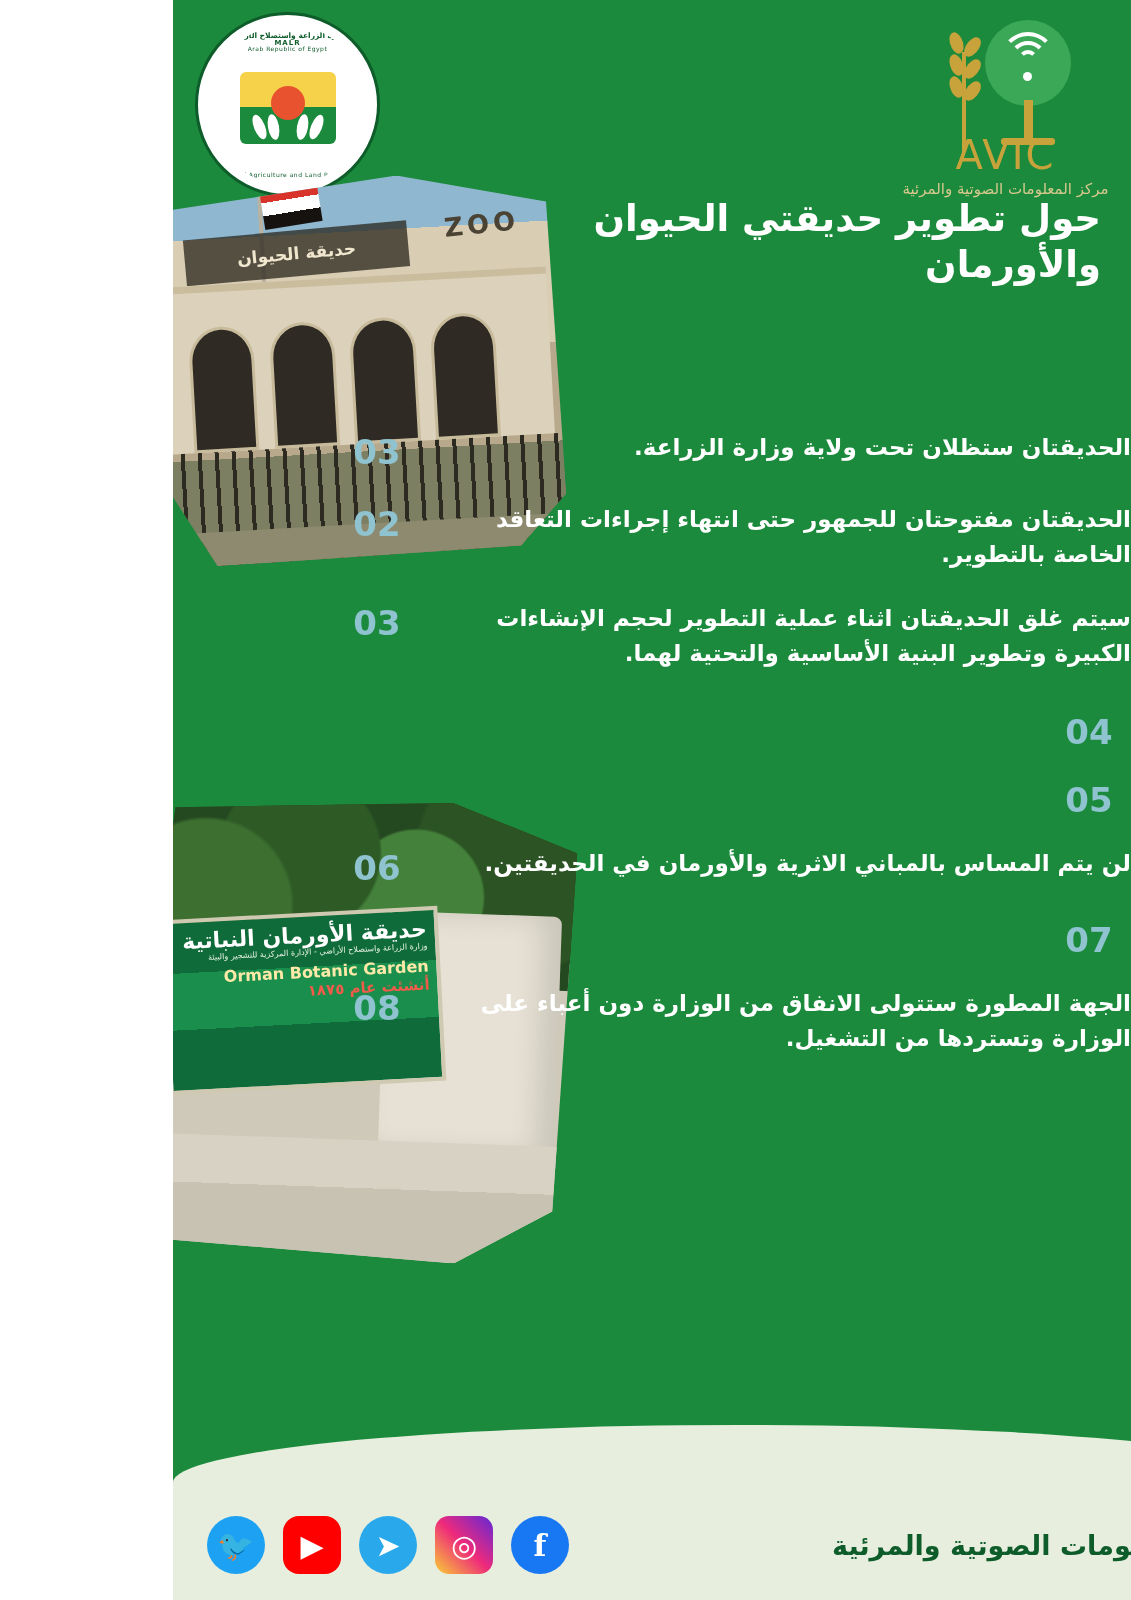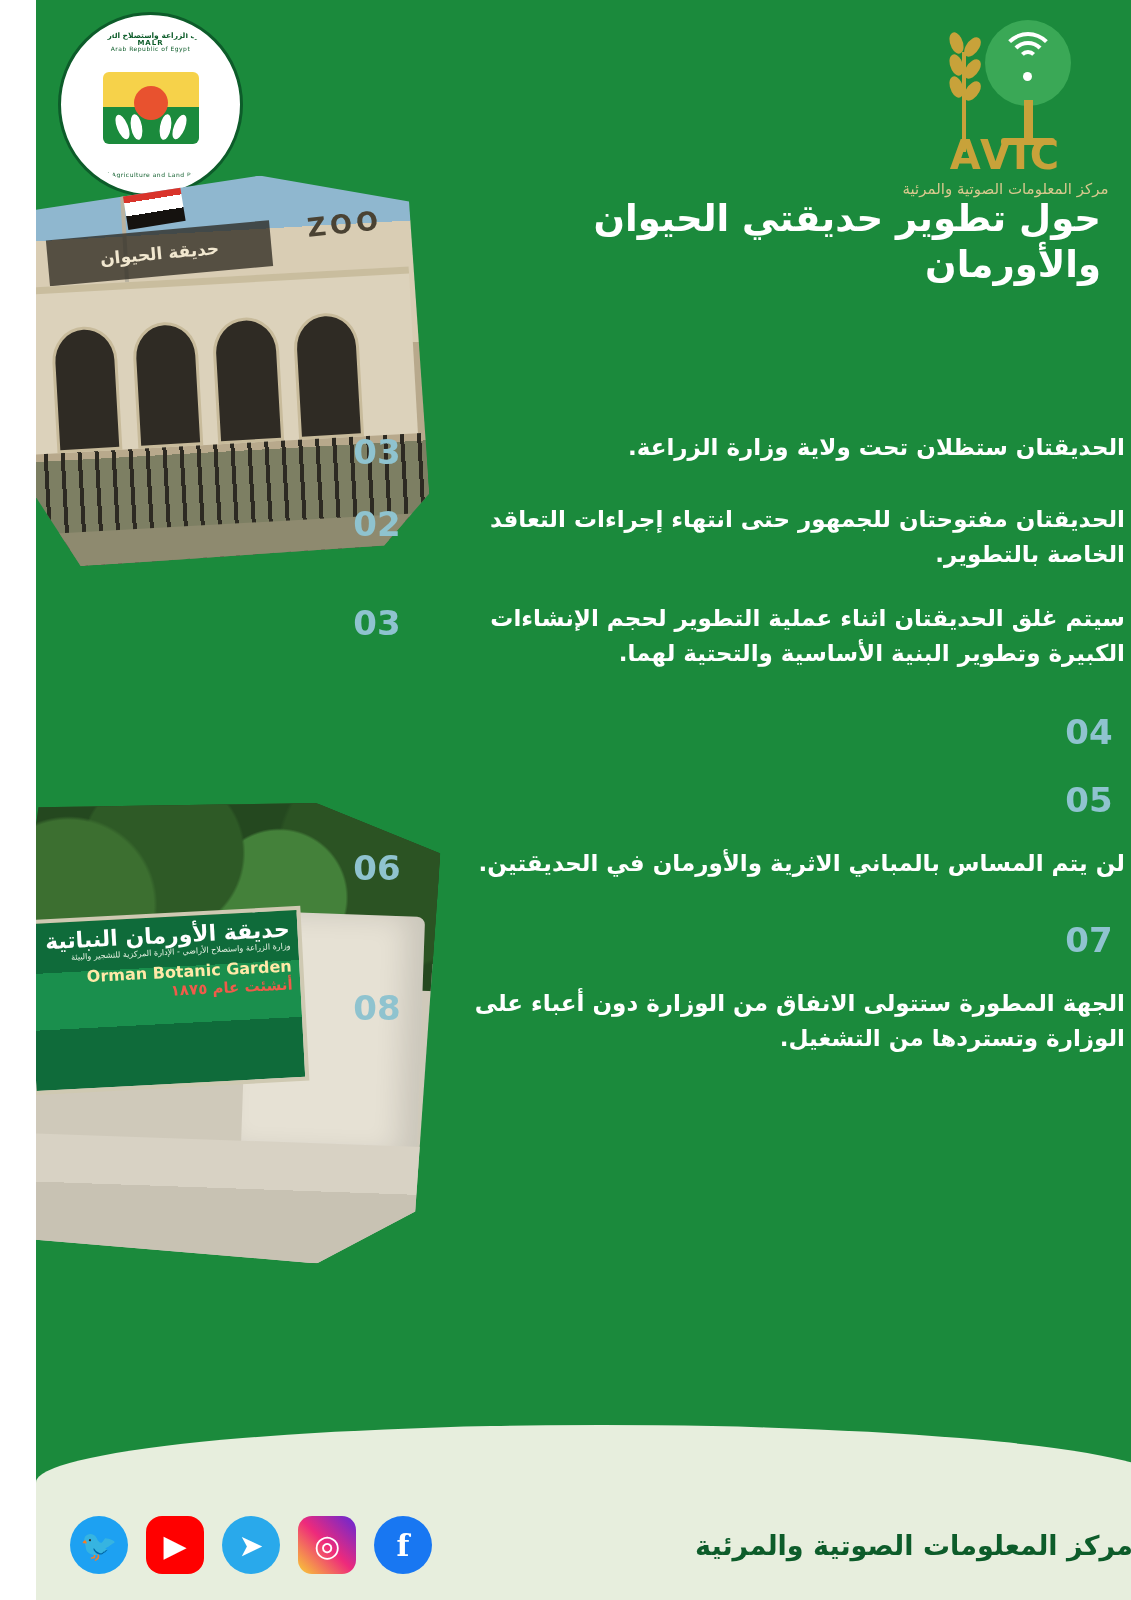--- a/index.html
+++ b/index.html
@@ -4,21 +4,21 @@
 <style>
   * { box-sizing: border-box; margin: 0; padding: 0; }
   html, body {
     width: 1131px;
     height: 1600px;
     overflow: hidden;
     font-family: "DejaVu Sans", "Liberation Sans", sans-serif;
   }
   #poster {
     position: relative;
-    width: 1095px;
+    width: 958px;
     height: 1600px;
     background: #1b8a3c;
     overflow: hidden;
   }
 
   
   .malr-logo {
     position: absolute;
     left: 22px;
     top: 12px;
@@ -103,21 +103,21 @@
     position: absolute; right: 58px; top: 124px; width: 54px; height: 7px; background: #c8a23a; border-radius: 3px;
   }
   .avic-wheat {
     position: absolute; right: 132px; top: 14px; width: 34px; height: 112px;
   }
   .avic-wheat i {
     position: absolute; width: 13px; height: 22px; background: #c8a23a; border-radius: 60% 40% 60% 40%;
   }
   .avic-stem { position: absolute; right: 15px; top: 24px; width: 4px; height: 100px; background: #c8a23a; }
   .avic-word {
-    font-size: 40px; font-weight: bold; color: #c8a23a; letter-spacing: 2px;
+    font-size: 40px; font-weight: normal; color: #c8a23a; letter-spacing: 2px;
     margin-top: -12px; font-family: "DejaVu Sans", sans-serif;
   }
   .avic-sub {
     font-size: 15px; color: #d8c98e; margin-top: 2px; direction: rtl;
   }
 
   
   .headline {
     position: absolute;
     right: 30px;
@@ -245,21 +245,21 @@
     font-family: "DejaVu Sans", sans-serif;
     padding-top: 2px;
   }
   .fact-text {
     flex: 1 1 auto;
     font-size: 23px;
     line-height: 1.5;
     color: #ffffff;
     text-align: right;
     font-weight: bold;
-    padding-right: 6px;
+    padding-right: 0;
   }
   .fact.f01 { margin-bottom: 30px; }
   .fact.f02 { margin-bottom: 30px; }
   .fact.f03 { margin-bottom: 40px; }
   .fact.f04 { margin-bottom: 26px; }
   .fact.f05 { margin-bottom: 26px; }
   .fact.f06 { margin-bottom: 30px; }
   .fact.f07 { margin-bottom: 26px; }
 
   

